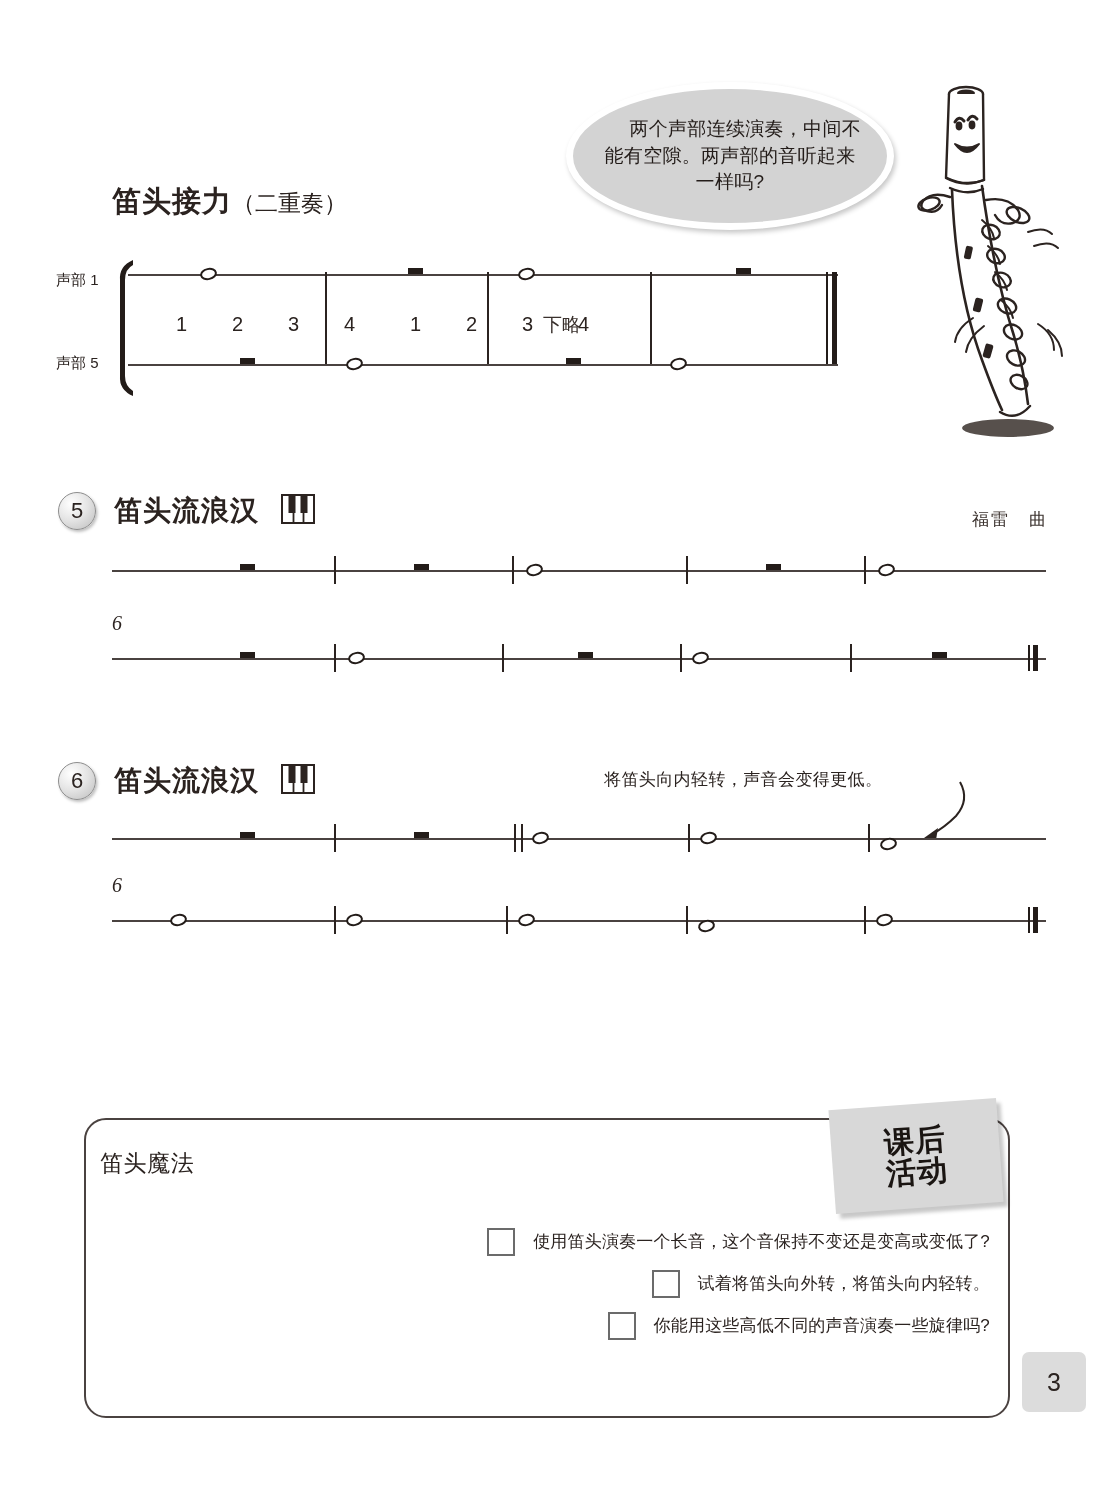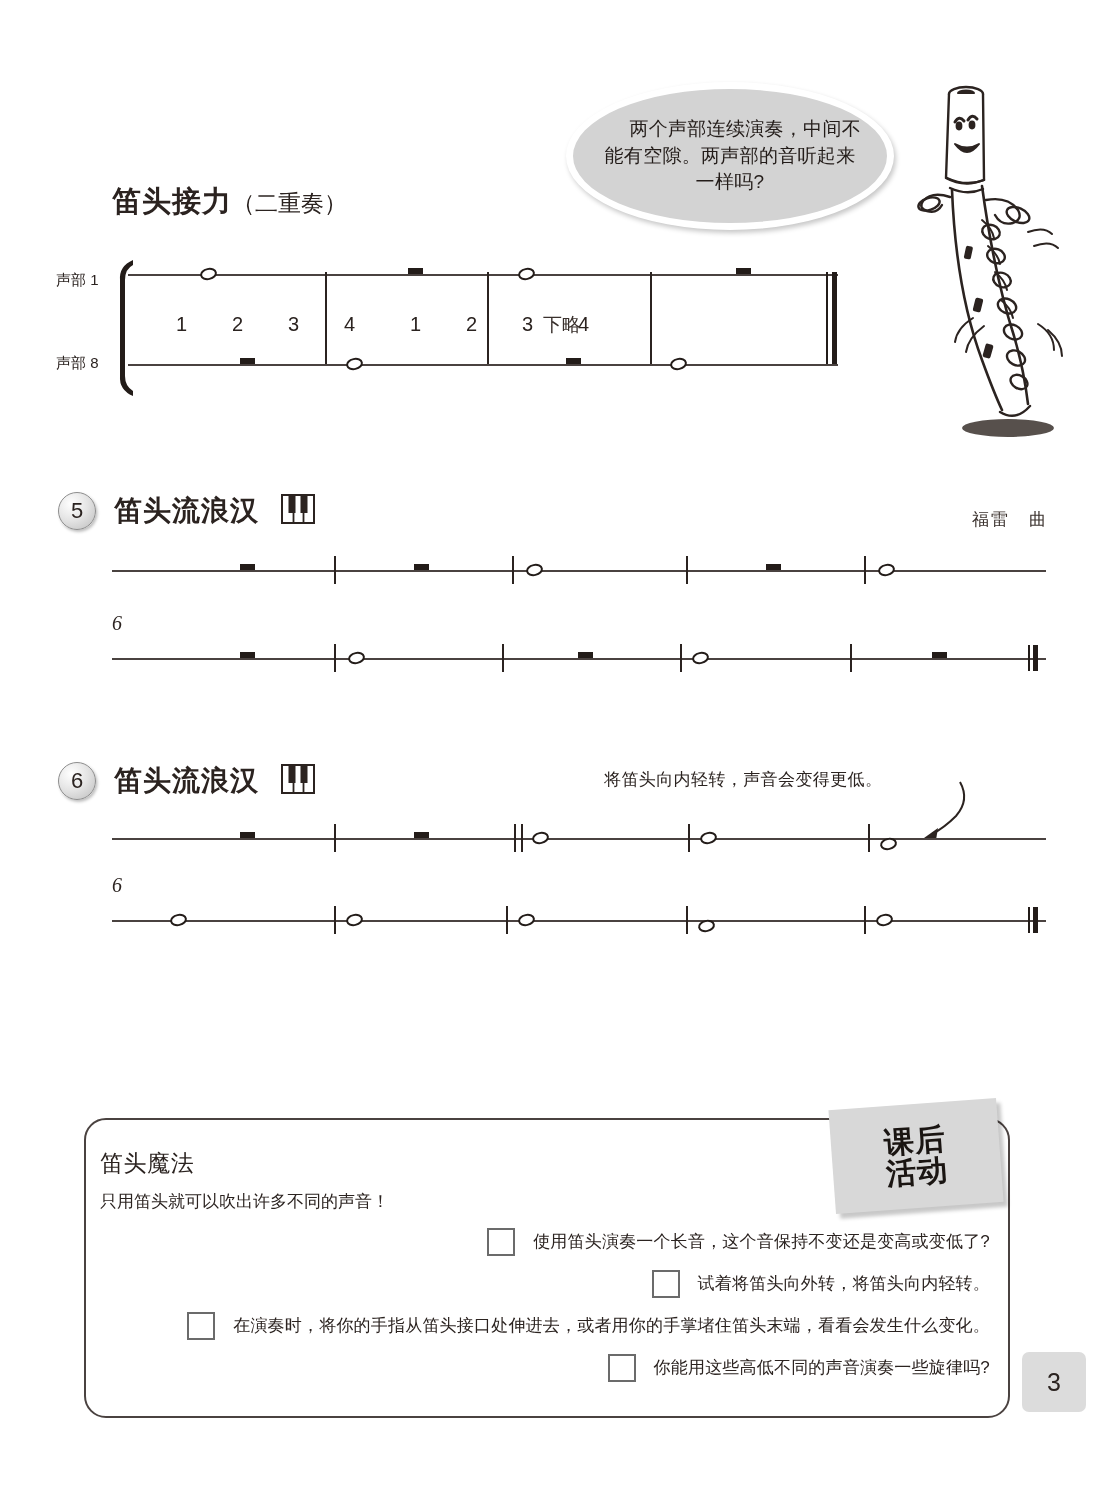--- a/index.html
+++ b/index.html
@@ -216,21 +216,21 @@
       </g>
       <ellipse cx="98" cy="368" rx="46" ry="9" fill="#3a312d" opacity="0.85"></ellipse>
     </svg>
   </div>
 
   <div class="duet-title">
     <span>笛头接力</span><span class="sub">（二重奏）</span>
   </div>
 
   <div class="part-label" style="left:56px; top:271px;">声部 1</div>
-  <div class="part-label" style="left:56px; top:354px;">声部 8</div>
+  <div class="part-label" style="left:56px; top:354px;">声部 5</div>
 
   <div class="duet-brace" style="left:113px; top:258px;">
     <svg width="26" height="140" viewBox="0 0 26 140">
       <path d="M20 2 Q6 8 7 22 L7 118 Q6 132 20 138 L20 133 Q12 128 12 118 L12 22 Q12 11 20 7 Z" fill="#231c19"></path>
     </svg>
   </div>
 
   <div class="stave-wrap" style="left:128px; top:262px; width:710px; height:24px;">
     <div class="stave-line"></div>
     <div class="notehead" style="left:72px; top:50%; margin-top:-6px;"></div>
@@ -365,37 +365,32 @@
     <div class="notehead" style="left:764px; top:50%; margin-top:-6px;"></div>
     <div class="endbar" style="left:916px; top:50%; margin-top:-13px; width:11px;">
       <i style="left:0; width:2px;"></i>
       <i style="left:5px; width:5px;"></i>
     </div>
   </div>
 
   <div class="activity-box"></div>
 
   <div class="activity-title">笛头魔法</div>
-  <div class="activity-sub">只用笛头就可以吹出许多不同的声音！</div>
 
   <div class="check-list">
     <div class="check-item">
       <div class="checkbox"></div>
       <div class="check-text">使用笛头演奏一个长音，这个音保持不变还是变高或变低了?</div>
     </div>
     <div class="check-item">
       <div class="checkbox"></div>
       <div class="check-text">试着将笛头向外转，将笛头向内轻转。</div>
     </div>
     <div class="check-item">
       <div class="checkbox"></div>
-      <div class="check-text">在演奏时，将你的手指从笛头接口处伸进去，或者用你的手掌堵住笛头末端，看看会发生什么变化。</div>
-    </div>
-    <div class="check-item">
-      <div class="checkbox"></div>
       <div class="check-text">你能用这些高低不同的声音演奏一些旋律吗?</div>
     </div>
   </div>
 
   <div class="badge">
     <div class="badge-text">
       <div>课后</div>
       <div>活动</div>
     </div>
   </div>

